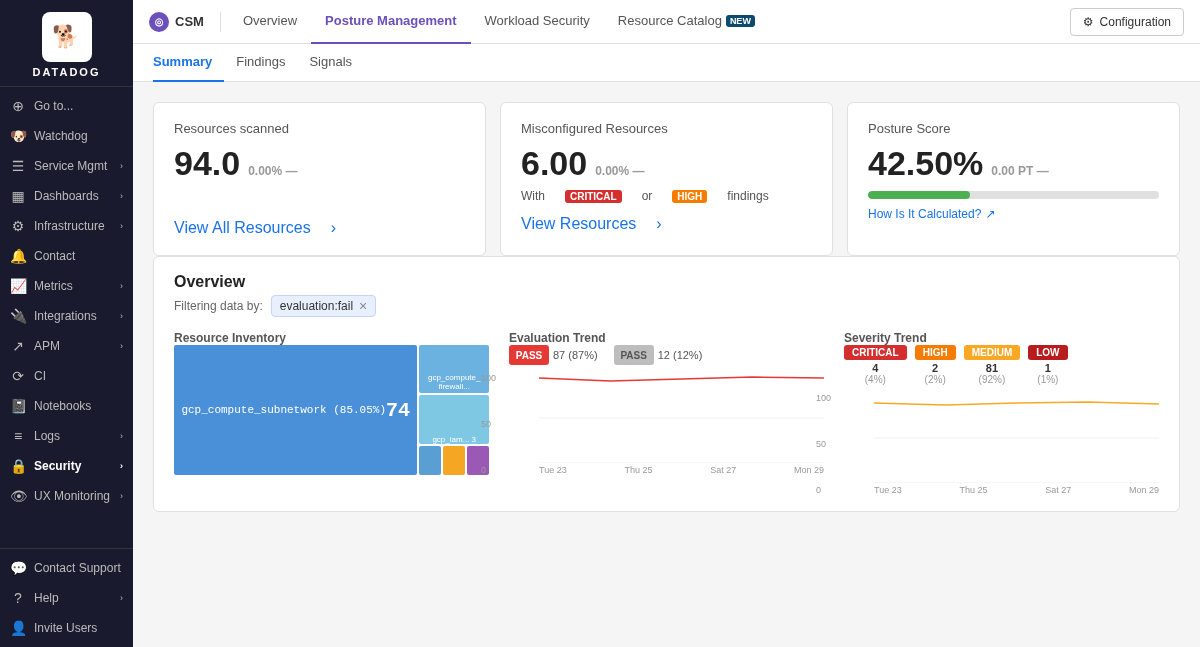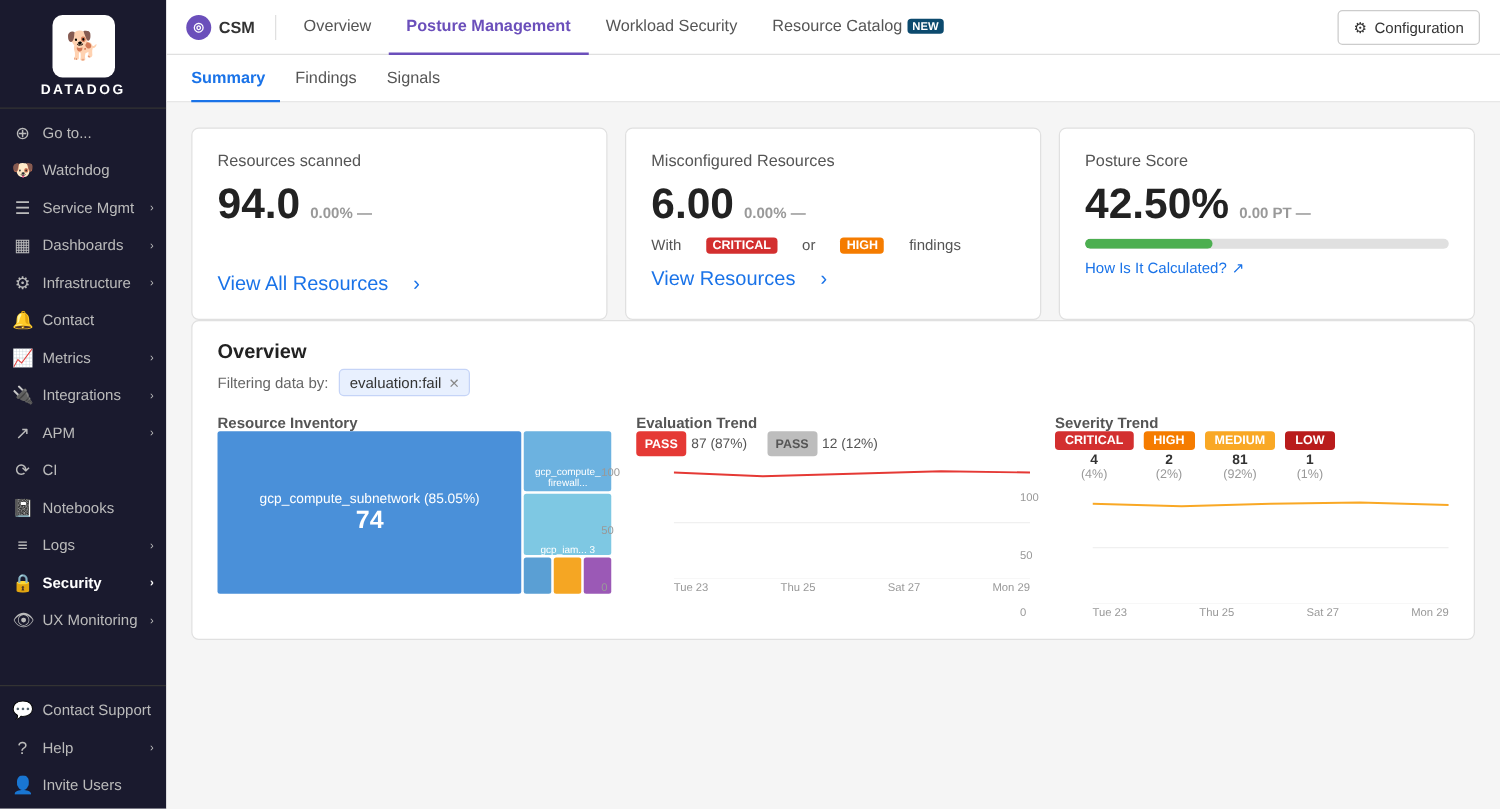--- a/index.html
+++ b/index.html
@@ -208,27 +208,28 @@
     .charts-row { display: flex; gap: 20px; margin-top: 10px; }
     .chart-col { flex: 1; }
     .chart-subtitle { font-size: 12px; color: #555; font-weight: 600; }
 
     
     .treemap-container { position: relative; height: 130px; display: flex; gap: 2px; }
     .treemap-main {
       background: #4a90d9;
       flex: 3.5;
       display: flex;
-      flex-direction: column;
+      flex-direction: row;
       align-items: center;
       justify-content: center;
       color: #fff;
       font-size: 11px;
       border-radius: 2px;
       cursor: pointer;
+      font-family: Liberation Mono, monospace;
     }
     .treemap-main .tm-label { font-size: 11px; font-weight: 500; }
     .treemap-main .tm-count { font-size: 20px; font-weight: 700; }
     .treemap-side { display: flex; flex-direction: column; gap: 2px; flex: 1; }
     .treemap-cell {
       background: #6cb2e0;
       border-radius: 2px;
       display: flex;
       align-items: flex-end;
       justify-content: center;

